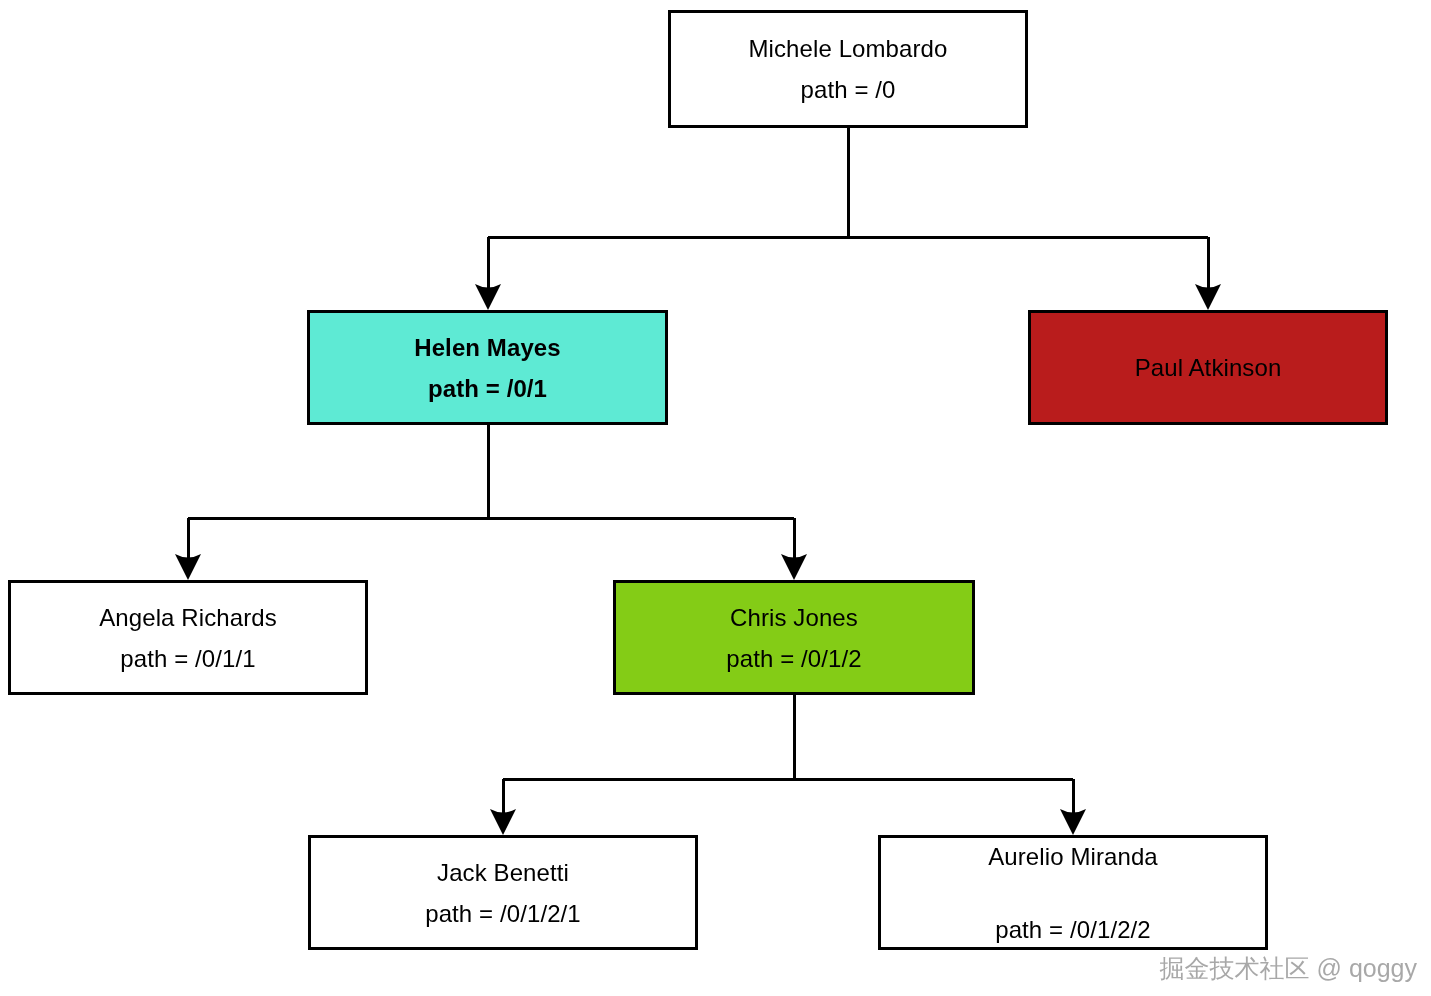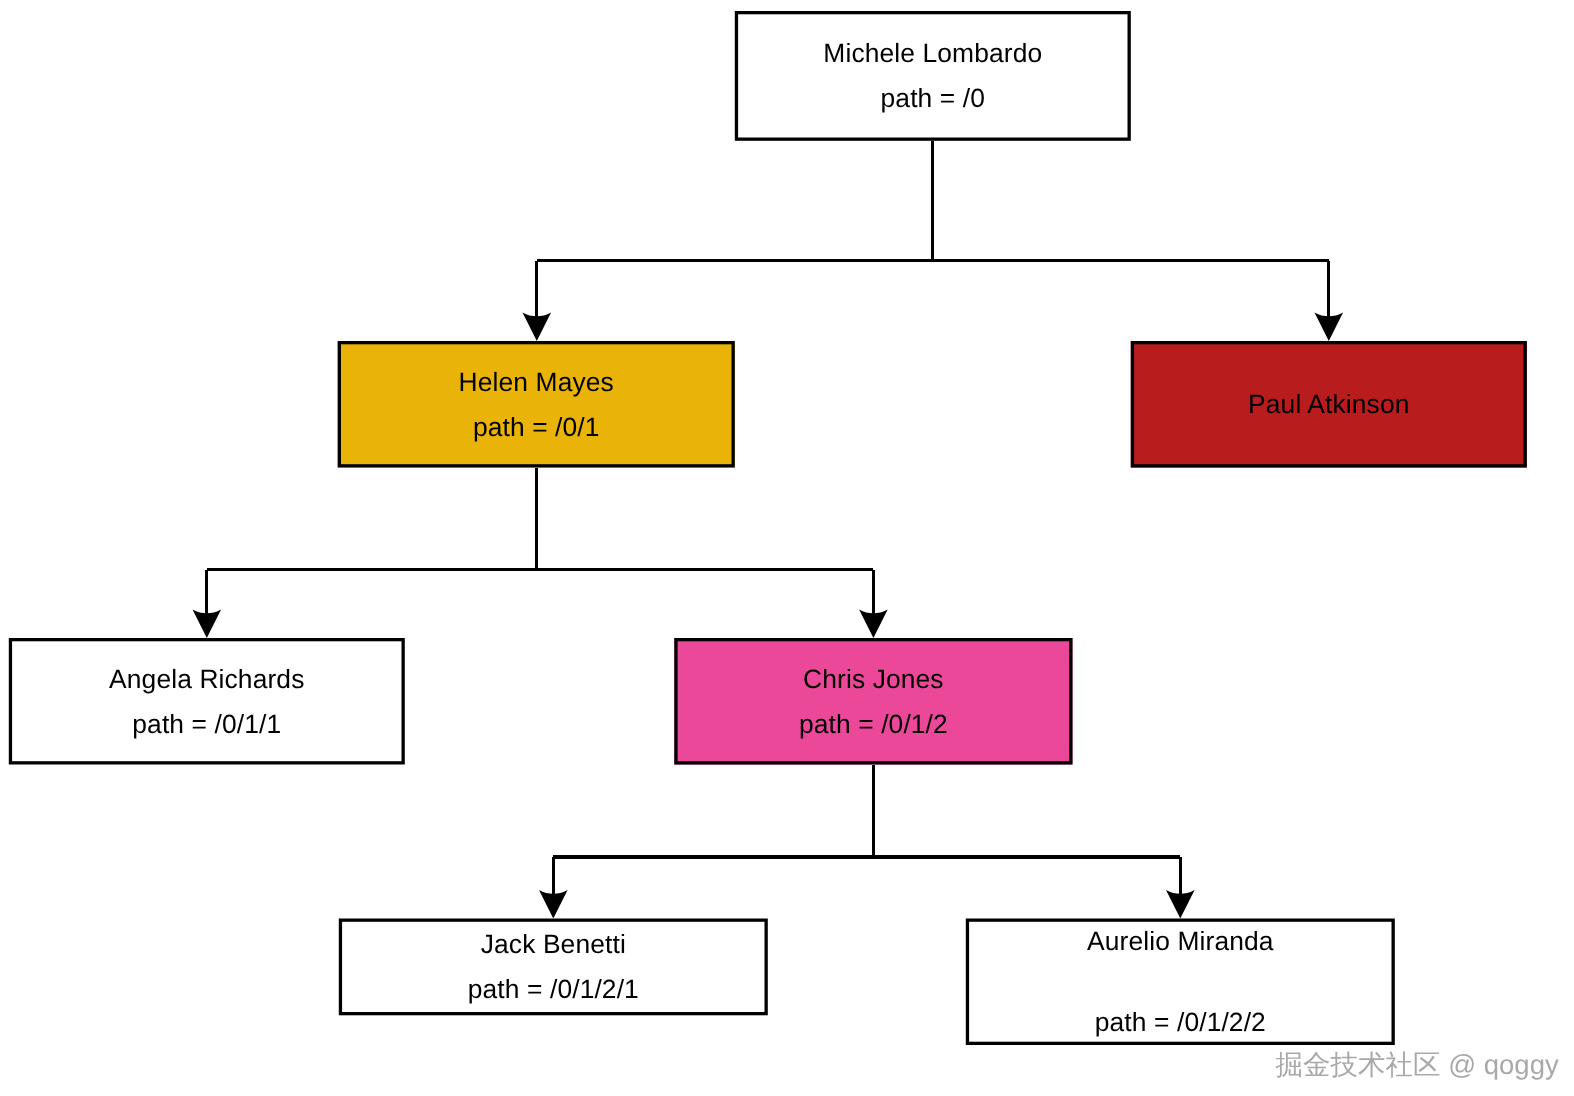--- a/index.html
+++ b/index.html
@@ -80,40 +80,40 @@
       <path d="M 503 835 L 490 809 Q 503 816 516 809 Z" fill="#000000"></path>
       <line x1="1073" y1="779" x2="1073" y2="813" stroke="#000000" stroke-width="3" shape-rendering="crispEdges"></line>
       <path d="M 1073 835 L 1060 809 Q 1073 816 1086 809 Z" fill="#000000"></path>
     </svg>
 
   <div class="node" style="left: 668px; top: 10px; width: 360px; height: 118px; border-color: rgb(0, 0, 0); background: rgb(255, 255, 255);">
     <div class="node-name">Michele Lombardo</div>
     <div class="node-path">path = /0</div>
   </div>
 
-  <div class="node" style="left: 307px; top: 310px; width: 361px; height: 115px; border-color: rgb(0, 0, 0); background: #eab308;">
+  <div class="node" style="left: 307px; top: 310px; width: 361px; height: 115px; border-color: rgb(0, 0, 0); background: #5eead4; font-weight: bold;">
     <div class="node-name">Helen Mayes</div>
     <div class="node-path">path = /0/1</div>
   </div>
 
   <div class="node" style="left: 1028px; top: 310px; width: 360px; height: 115px; border-color: rgb(0, 0, 0); background: #b91c1c;">
     <div class="node-name">Paul Atkinson</div>
   </div>
 
   <div class="node" style="left: 8px; top: 580px; width: 360px; height: 115px; border-color: rgb(0, 0, 0); background: rgb(255, 255, 255);">
     <div class="node-name">Angela Richards</div>
     <div class="node-path">path = /0/1/1</div>
   </div>
 
-  <div class="node" style="left: 613px; top: 580px; width: 362px; height: 115px; border-color: rgb(0, 0, 0); background: #ec4899;">
+  <div class="node" style="left: 613px; top: 580px; width: 362px; height: 115px; border-color: rgb(0, 0, 0); background: #84cc16;">
     <div class="node-name">Chris Jones</div>
     <div class="node-path">path = /0/1/2</div>
   </div>
 
-  <div class="node" style="left: 308px; top: 835px; width: 390px; height: 88px; border-color: rgb(0, 0, 0); background: rgb(255, 255, 255);">
+  <div class="node" style="left: 308px; top: 835px; width: 390px; height: 115px; border-color: rgb(0, 0, 0); background: rgb(255, 255, 255);">
     <div class="node-name">Jack Benetti</div>
     <div class="node-path">path = /0/1/2/1</div>
   </div>
 
   <div class="node" style="left: 878px; top: 835px; width: 390px; height: 115px; border-color: rgb(0, 0, 0); background: rgb(255, 255, 255); gap: 32px;">
     <div class="node-name">Aurelio Miranda</div>
     <div class="node-path">path = /0/1/2/2</div>
   </div>
 
   <div class="watermark">掘金技术社区 @ qoggy</div>

